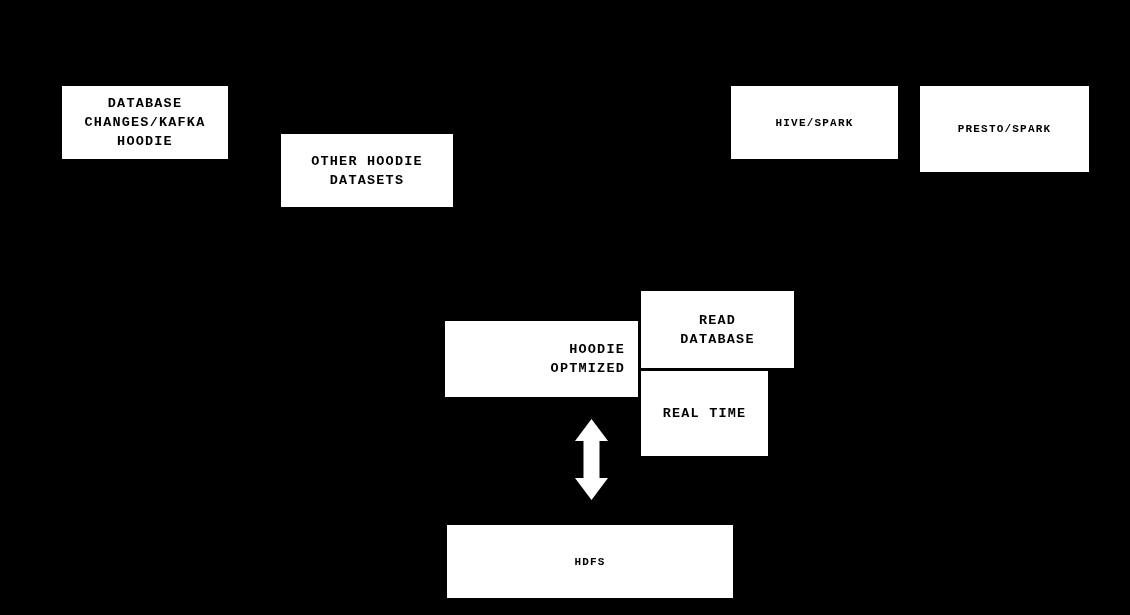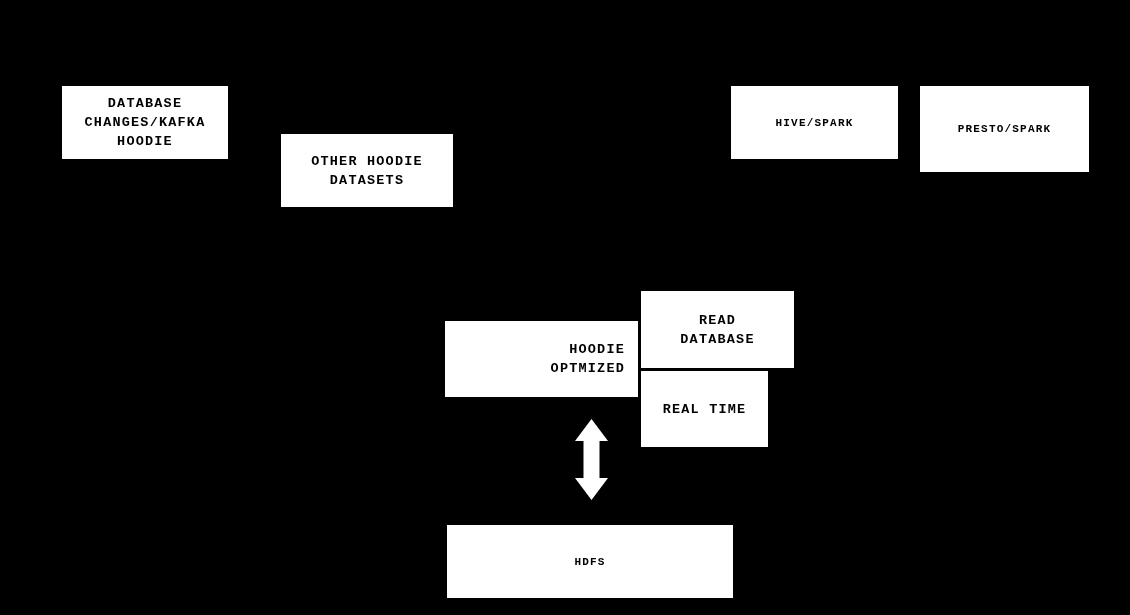--- a/index.html
+++ b/index.html
@@ -37,21 +37,21 @@
   #node-hive   { left: 731px; top: 86px;  width: 167px; height: 73px; }
   #node-presto { left: 920px; top: 86px;  width: 169px; height: 86px; }
 
   #node-hoodie {
     left: 445px; top: 321px; width: 193px; height: 76px;
     align-items: flex-end;
     text-align: right;
     padding-right: 13px;
   }
   #node-read   { left: 641px; top: 291px; width: 153px; height: 77px; }
-  #node-rt     { left: 641px; top: 371px; width: 127px; height: 76px; }
+  #node-rt     { left: 641px; top: 371px; width: 127px; height: 85px; }
   #node-hdfs   { left: 447px; top: 525px; width: 286px; height: 73px; }
 
   .arrow {
     position: absolute;
     left: 575px; top: 419px;
     width: 33px; height: 81px;
   }
 </style>
 </head>
 <body>

